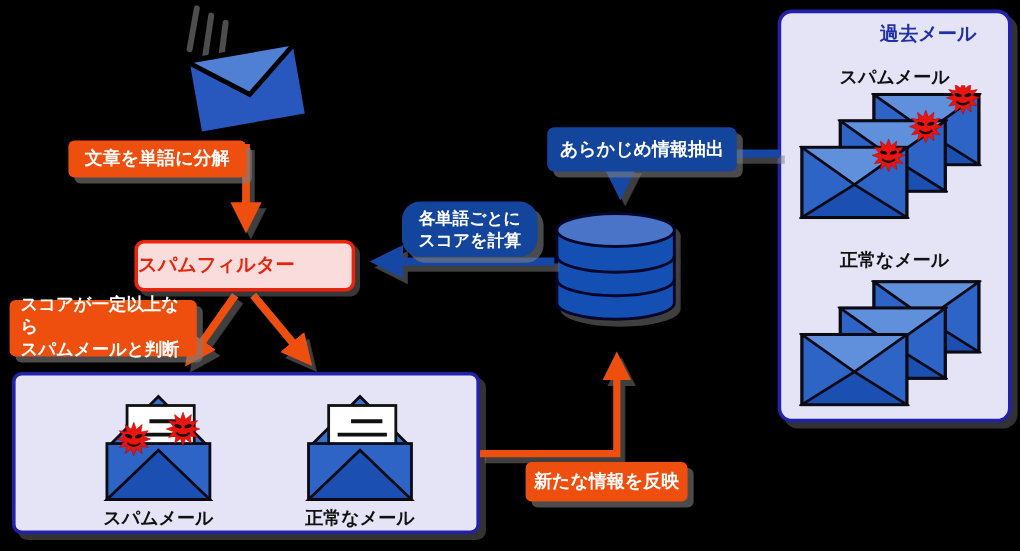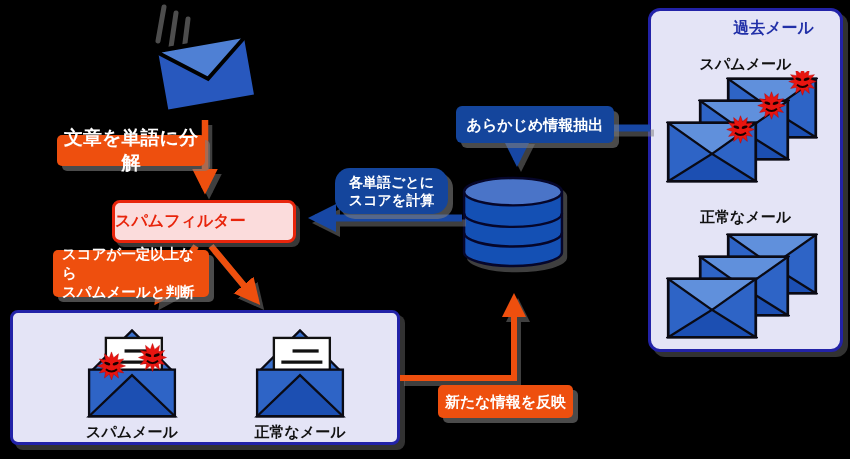--- a/index.html
+++ b/index.html
@@ -9,21 +9,21 @@
   }
   html,body{margin:0;padding:0;}
   body{font-family:"Liberation Sans","DejaVu Sans",sans-serif;background:#000;}
   #stage{position:relative;width:850px;height:459px;background:#000;overflow:hidden;}
   .abs{position:absolute;}
   .lbl{position:absolute;display:flex;align-items:center;justify-content:center;
        font-weight:bold;color:#fff;border-radius:5px;box-sizing:border-box;
        box-shadow:5px 5px 0 var(--shadow);text-align:center;line-height:1.3;}
   .lbl.orange{background:var(--orange);}
   .lbl.blue{background:var(--blue);}
-  .lbl.left{justify-content:flex-start;text-align:left;margin-left:45px;}
+  .lbl.left{justify-content:flex-start;text-align:left;}
   .panel{position:absolute;background:var(--panel-bg);border:3px solid var(--navy);
          border-radius:10px;box-sizing:border-box;box-shadow:5px 5px 0 rgba(125,125,125,0.4);}
   #spam-filter-box{position:absolute;left:112px;top:200px;width:184px;height:43px;
     background:var(--pink-bg);border:3px solid var(--red);border-radius:8px;
     box-sizing:border-box;display:flex;align-items:center;
     color:var(--red);font-weight:bold;font-size:16px;box-shadow:4px 4px 0 rgba(125,125,125,0.45);}
   .caption{position:absolute;font-weight:bold;color:#111;font-size:15px;text-align:center;}
   .panel-title{position:absolute;width:100%;text-align:center;font-weight:bold;
                font-size:16px;color:#2230A8;}
   svg{display:block;}
@@ -129,21 +129,21 @@
       <line x1="211" y1="246" x2="256" y2="300" marker-end="url(#ah-o)"></line>
       <polyline points="400,378 514,378 514,299" stroke-width="6" marker-end="url(#ah-o)"></polyline>
     </g>
     <g class="sh" stroke="#1747A4" stroke-width="7" fill="none">
       <line x1="462" y1="218" x2="315" y2="218" marker-end="url(#ah-b)"></line>
       <line x1="517" y1="127" x2="517" y2="160" marker-end="url(#ah-b)"></line>
       <line x1="590" y1="128" x2="650" y2="128"></line>
     </g>
   </svg>
 
-  <div class="lbl orange" style="left:57px;top:135px;width:148px;height:31px;font-size:19px;">文章を単語に分解</div>
+  <div class="lbl orange" style="left:57px;top:117px;width:148px;height:31px;font-size:15px;">文章を単語に分解</div>
 
   <div id="spam-filter-box">
     <span>スパムフィルター</span>
   </div>
 
   <div class="lbl orange left" style="left:8px;top:250px;width:156px;height:47px;font-size:14.5px;padding-left:9px;">
     <span>
       <span>スコアが一定以上なら</span><br>
       <span>スパムメールと判断</span>
     </span>

